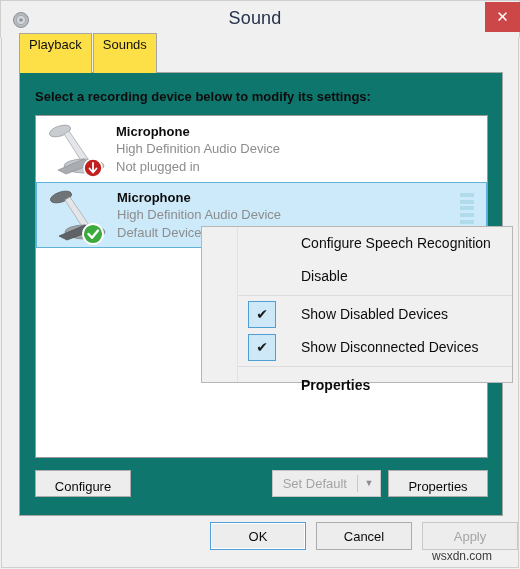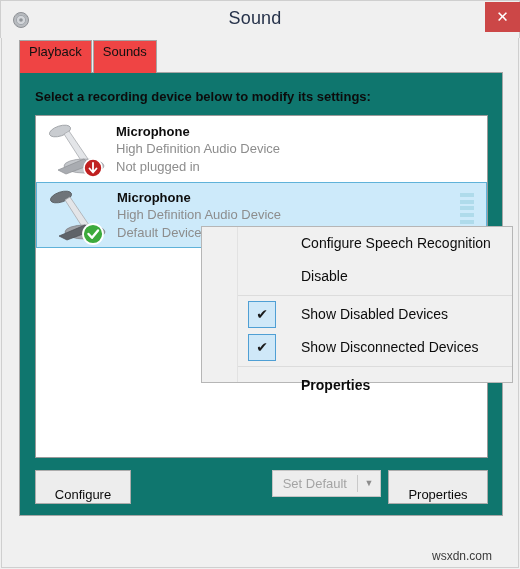--- a/index.html
+++ b/index.html
@@ -61,27 +61,27 @@
 
   
   .tabstrip {
     position: absolute; left: 17px; top: 11px;
     height: 24px;
     display: flex;
     align-items: flex-end;
     z-index: 5;
   }
   .tab {
-    height: 33px;
+    height: 40px;
     padding: 0 9px;
     margin-right: 1px;
     font-size: 13px;
     color: #111;
     line-height: 21px;
-    background: #ef4444;
+    background: #fde047;
     border: 1px solid #a6a6a6;
     border-bottom: none;
     cursor: pointer;
     white-space: nowrap;
   }
   .tab.active {
     height: 26px;
     line-height: 25px;
     background: #ffffff;
     border-color: #a6a6a6;
@@ -157,21 +157,21 @@
   }
 
   
   .btnrow {
     position: absolute; left: 15px; top: 397px;
     width: 453px; height: 28px;
   }
   .btn {
     height: 27px;
     min-width: 88px;
-    padding: 16px 12px;
+    padding: 8px 12px;
     font-size: 13px;
     color: #0b0b0b;
     background: #ededed;
     border: 1px solid #acacac;
     cursor: pointer;
     font-family: "Liberation Sans", sans-serif;
   }
   .btn-configure { position: absolute; left: 0; top: 0; width: 96px; }
   .splitbtn {
     position: absolute; right: 107px; top: 0;
@@ -348,20 +348,25 @@
         <div class="splitbtn">
           <div class="main">Set Default</div>
           <div class="sep"></div>
           <div class="arrow">▼</div>
         </div>
         <button class="btn btn-props">Properties</button>
       </div>
 
     </div>
 
+    <div class="bottomrow">
+      <button class="bbtn ok">OK</button>
+      <button class="bbtn cancel">Cancel</button>
+      <button class="bbtn apply">Apply</button>
+    </div>
 
   </div>
 
   <div class="ctxmenu">
     <div class="ctx-gutter"></div>
 
     <div class="ctx-item">Configure Speech Recognition</div>
     <div class="ctx-item">Disable</div>
 
     <div class="ctx-sep"></div>

